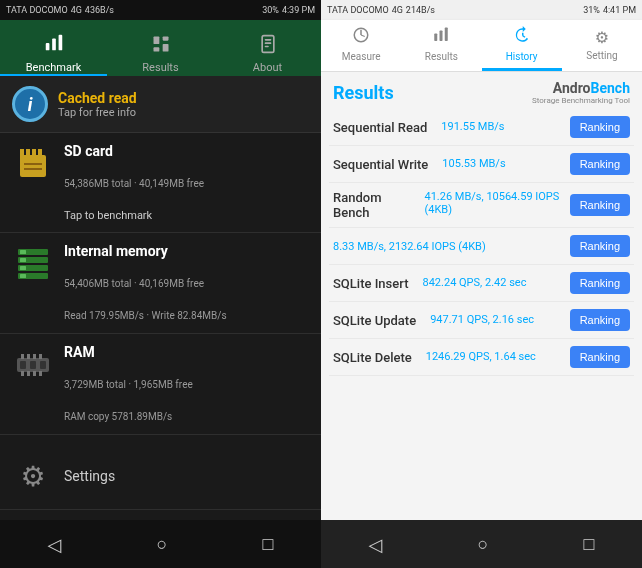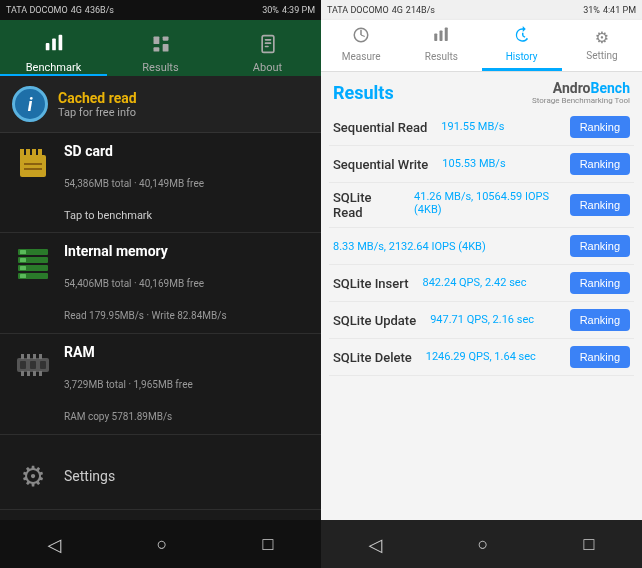--- a/index.html
+++ b/index.html
@@ -471,21 +471,21 @@
       </div>
       <div class="result-row">
         <div class="result-info">
           <span class="result-name">Sequential Write</span>
           <span class="result-value">105.53 MB/s</span>
         </div>
         <button class="ranking-btn">Ranking</button>
       </div>
       <div class="result-row">
         <div class="result-info">
-          <span class="result-name">SQLite Read</span>
+          <span class="result-name">Random Bench</span>
           <span class="result-value">41.26 MB/s, 10564.59 IOPS (4KB)</span>
         </div>
         <button class="ranking-btn">Ranking</button>
       </div>
       <div class="result-row">
         <div class="result-info">
           <span class="result-value">8.33 MB/s, 2132.64 IOPS (4KB)</span>
         </div>
         <button class="ranking-btn">Ranking</button>
       </div>

